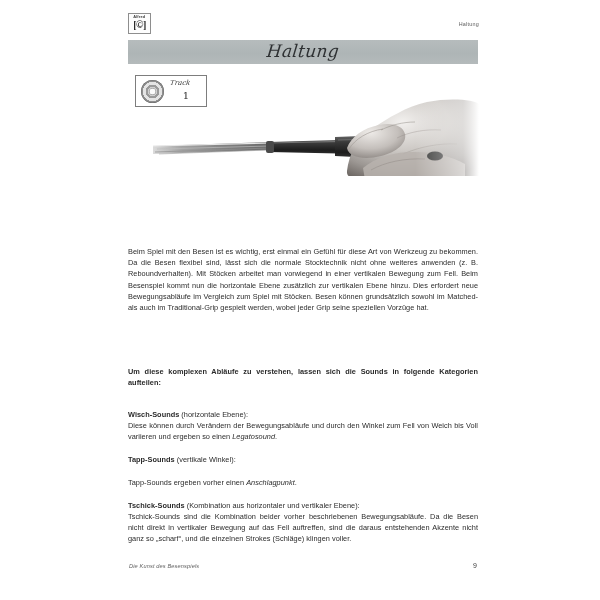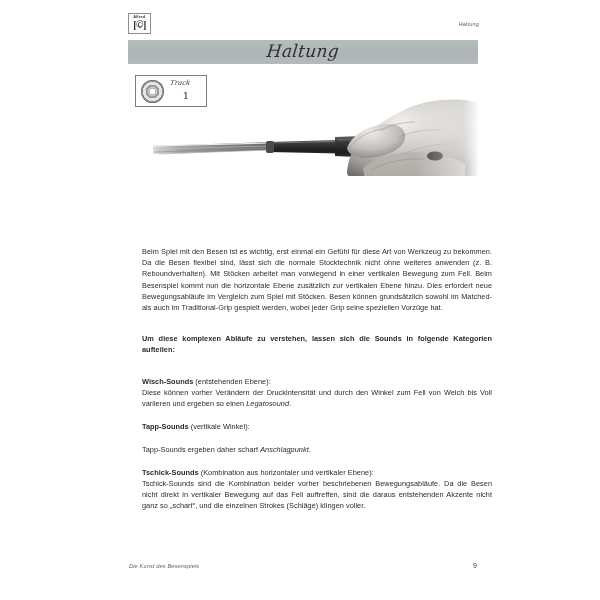--- a/index.html
+++ b/index.html
@@ -163,38 +163,39 @@
     top: 76px;
     width: 344px;
     height: 108px;
     overflow: hidden;
   }
   .photo svg { display: block; }
 
   
   .body {
     position: absolute;
-    left: 15px;
+    left: 1px;
     top: 246px;
     width: 350px;
   }
   p.tx {
     margin: 0 0 0 0;
     font-size: 7.35px;
     line-height: 11.2px;
     text-align: justify;
     color: #2b2b2b;
     letter-spacing: .03px;
   }
   .gap-lg { height: 20px; }
   .gap-md { height: 12px; }
   b.bd { font-weight: bold; }
   i.it { font-style: italic; }
   p.head {
     font-weight: bold;
+    margin-top: 33px;
   }
 
   
   .footer {
     position: absolute;
     left: 1px;
     top: 563px;
     width: 350px;
     height: 12px;
   }
@@ -318,23 +319,23 @@
     <div class="cd"></div>
     <div class="track-label">Track</div>
     <div class="track-num">1</div>
   </div>
 
   <div class="body">
     <p class="tx"><span>Beim Spiel mit den Besen ist es wichtig, erst einmal ein Gefühl für diese Art von Werkzeug zu bekommen. Da die Besen flexibel sind, lässt sich die normale Stocktechnik nicht ohne weiteres anwenden (z. B. Reboundverhalten). Mit Stöcken arbeitet man vorwiegend in einer vertikalen Bewegung zum Fell. Beim Besenspiel kommt nun die horizontale Ebene zusätzlich zur vertikalen Ebene hinzu. Dies erfordert neue Bewegungsabläufe im Vergleich zum Spiel mit Stöcken. Besen können grundsätzlich sowohl im Matched- als auch im Traditional-Grip gespielt werden, wobei jeder Grip seine speziellen Vorzüge hat.</span></p>
     <div class="gap-lg"></div>
     <p class="tx head"><b class="bd">Um diese komplexen Abläufe zu verstehen, lassen sich die Sounds in folgende Kategorien aufteilen:</b></p>
     <div class="gap-lg"></div>
-    <p class="tx"><b class="bd">Wisch-Sounds</b><span> (entstehenden Ebene):</span><br><span>Diese können vorher Verändern der Druckintensität und durch den Winkel zum Fell von Weich bis Voll variieren und ergeben so einen </span><i class="it">Legatosound</i><span>.</span></p>
+    <p class="tx"><b class="bd">Wisch-Sounds</b><span> (horizontale Ebene):</span><br><span>Diese können durch Verändern der Bewegungsabläufe und durch den Winkel zum Fell von Weich bis Voll variieren und ergeben so einen </span><i class="it">Legatosound</i><span>.</span></p>
     <div class="gap-md"></div>
-    <p class="tx"><b class="bd">Tapp-Sounds</b><span> (vertikale Winkel):</span><br><br><span>Tapp-Sounds ergeben daher scharf </span><i class="it">Anschlagpunkt</i><span>.</span></p>
+    <p class="tx"><b class="bd">Tapp-Sounds</b><span> (vertikale Winkel):</span><br><br><span>Tapp-Sounds ergeben vorher einen </span><i class="it">Anschlagpunkt</i><span>.</span></p>
     <div class="gap-md"></div>
     <p class="tx"><b class="bd">Tschick-Sounds</b><span> (Kombination aus horizontaler und vertikaler Ebene):</span><br><span>Tschick-Sounds sind die Kombination beider vorher beschriebenen Bewegungsabläufe. Da die Besen nicht direkt in vertikaler Bewegung auf das Fell auftreffen, sind die daraus entstehenden Akzente nicht ganz so „scharf“, und die einzelnen Strokes (Schläge) klingen voller.</span></p>
   </div>
 
   <div class="footer">
     <div class="footer-title">Die Kunst des Besenspiels</div>
     <div class="footer-page">9</div>
   </div>
 
 </div>

